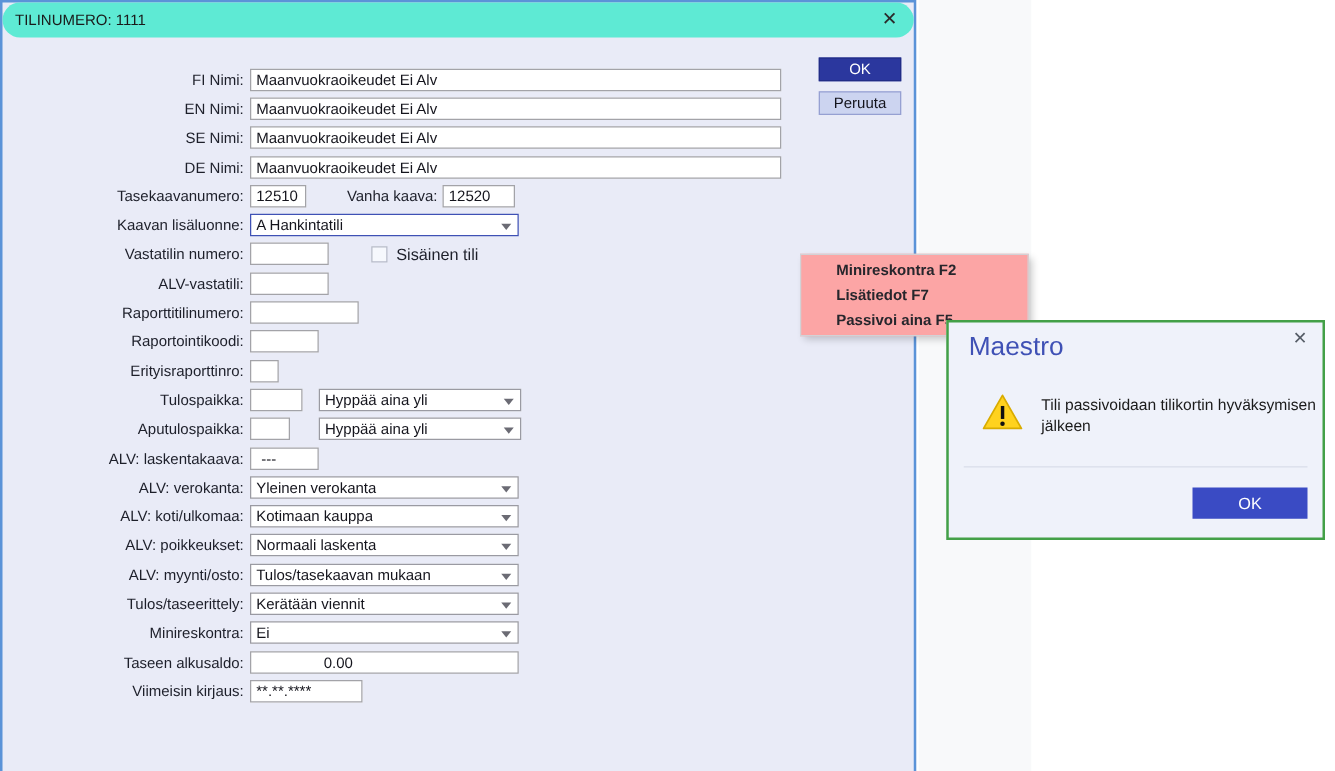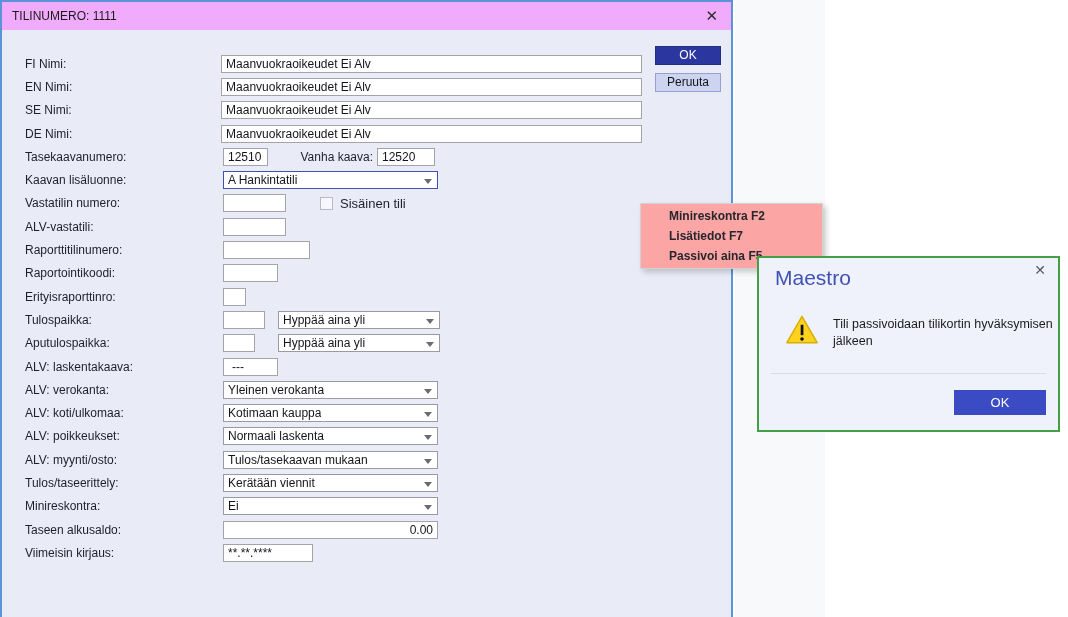--- a/index.html
+++ b/index.html
@@ -5,34 +5,34 @@
   * { margin:0; padding:0; box-sizing:border-box; }
   html,body { width:1068px; height:617px; overflow:hidden; background:#ffffff;
     font-family:"Liberation Sans", sans-serif; font-size:12px; color:#1d1f2a; }
 
   
   .bg-strip { position:absolute; left:735px; top:0; width:90px; height:617px; background:#f8f9fa; }
 
   
   .dialog { position:absolute; left:0; top:0; width:733px; height:625px;
     border:2px solid #5b93d8; background:#e9ebf7; z-index:1; }
-  .titlebar { position:relative; height:28px; background:#f0abfc; }
+  .titlebar { position:relative; height:28px; background:#5eead4;border-radius:14px; }
   .titlebar .title { position:absolute; left:10px; top:7px; font-size:12px; color:#1a1a1a; }
   .titlebar .close { position:absolute; right:13px; top:5px; font-size:15px; color:#2b2b2b;
     cursor:pointer; line-height:18px; }
 
   .form { position:absolute; left:0; top:50px; width:640px; }
   .row { display:flex; align-items:center; height:23.3px; }
-  .lbl { width:198px; text-align:left; padding-right:5px; color:#1d1f2a; white-space:nowrap;margin-left:23px; }
+  .lbl { width:198px; text-align:right; padding-right:5px; color:#1d1f2a; white-space:nowrap; }
   .inp { height:18px; border:1px solid #a3a3a8; background:#ffffff; font-family:"Liberation Sans",sans-serif;
     font-size:12px; color:#14141c; padding:0 4px; }
   .w425 { width:425px; } .w215 { width:215px; } .w87 { width:87px; } .w90 { width:90px; }
   .w63 { width:63px; } .w58 { width:58px; } .w55 { width:55px; } .w45 { width:45px; }
   .w42 { width:42px; } .w32 { width:32px; } .w23 { width:23px; } .w162 { width:162px; }
-  .pad-num { padding-left:58px;text-align:right; }
+  .pad-num { padding-left:58px; }
   .inline-lbl { width:109px; text-align:right; padding-right:4px; white-space:nowrap; }
 
   .sel { position:relative; height:18px; border:1px solid #9a9aa2; background:#ffffff;
     display:flex; align-items:center; padding:0 18px 0 4px; cursor:default; }
   .sel.focused { border:1px solid #3f51b5; }
   .sel-txt { white-space:nowrap; overflow:hidden; color:#14141c; }
   .sel-arrow { position:absolute; right:5px; top:7px; width:0; height:0;
     border-left:4px solid transparent; border-right:4px solid transparent; border-top:5px solid #6b6b74; }
 
   .chk { width:13px; height:13px; border:1px solid #b6bac8; background:#f6f8fd; margin-left:34px; }

